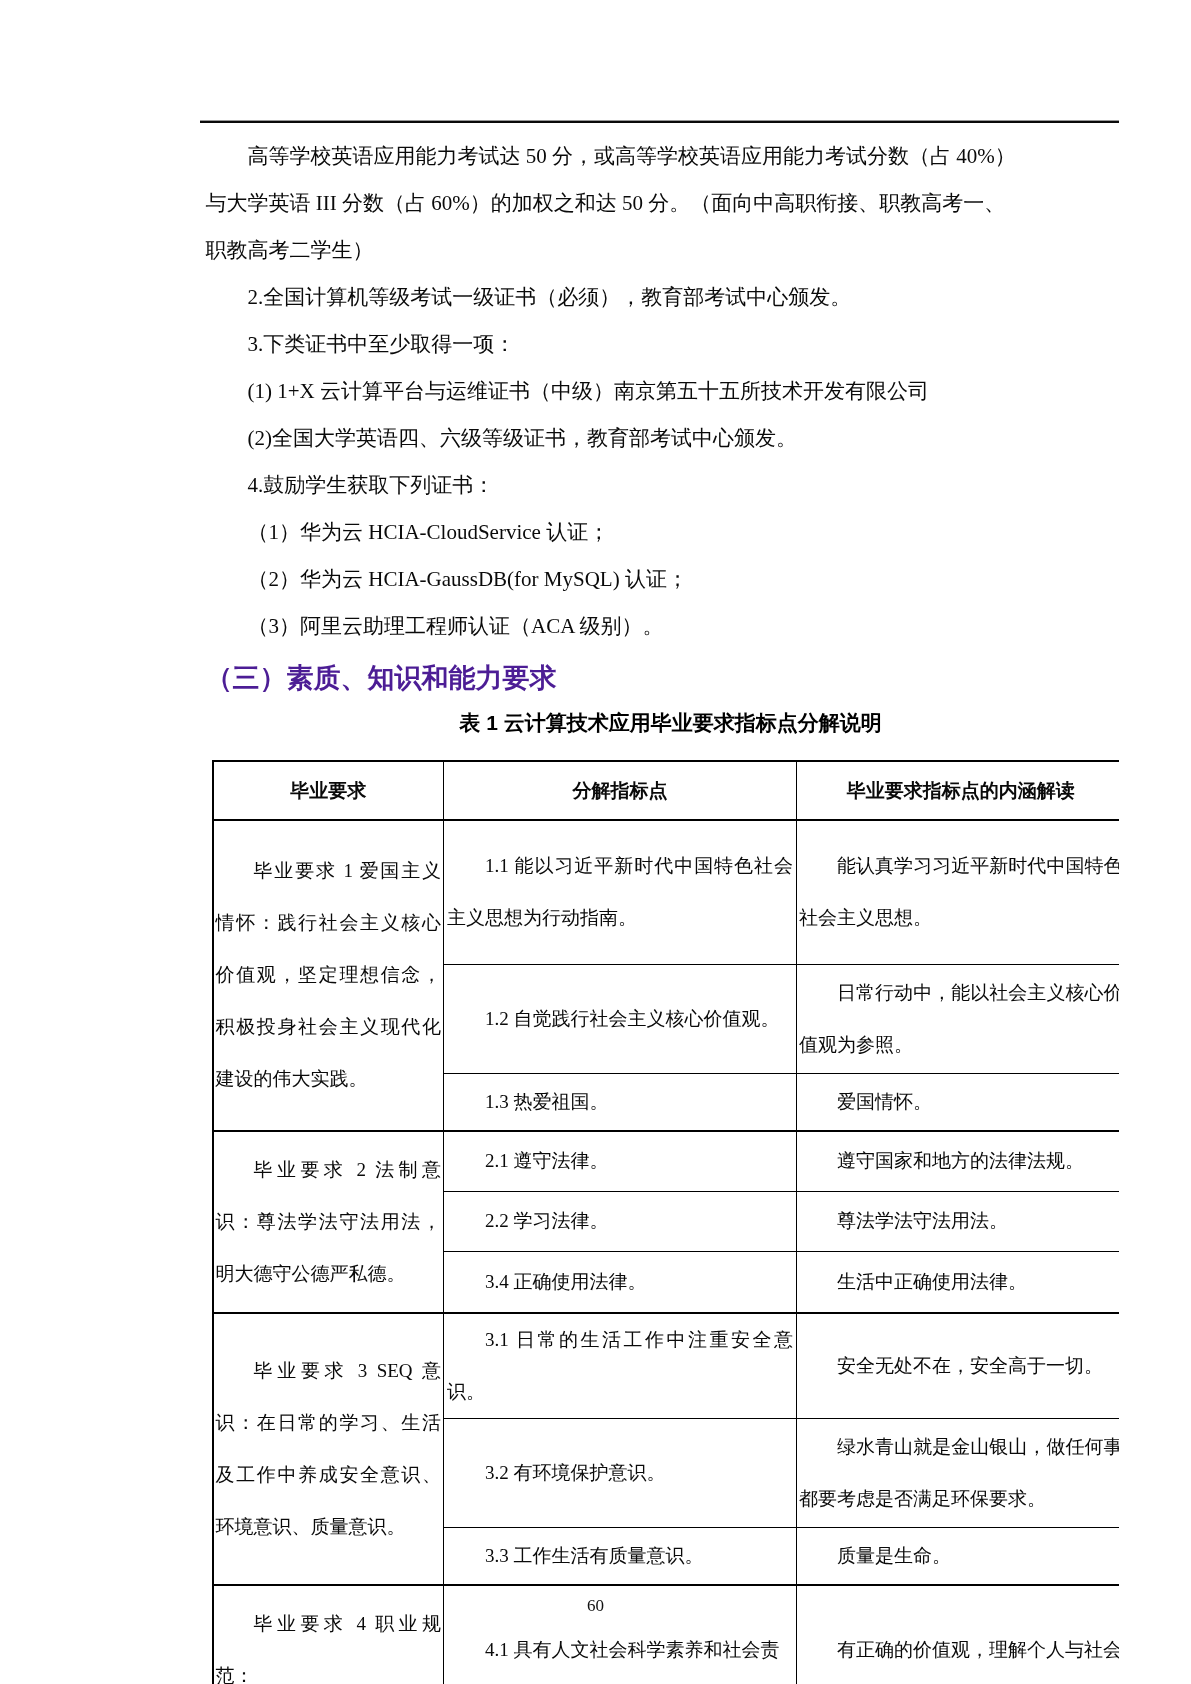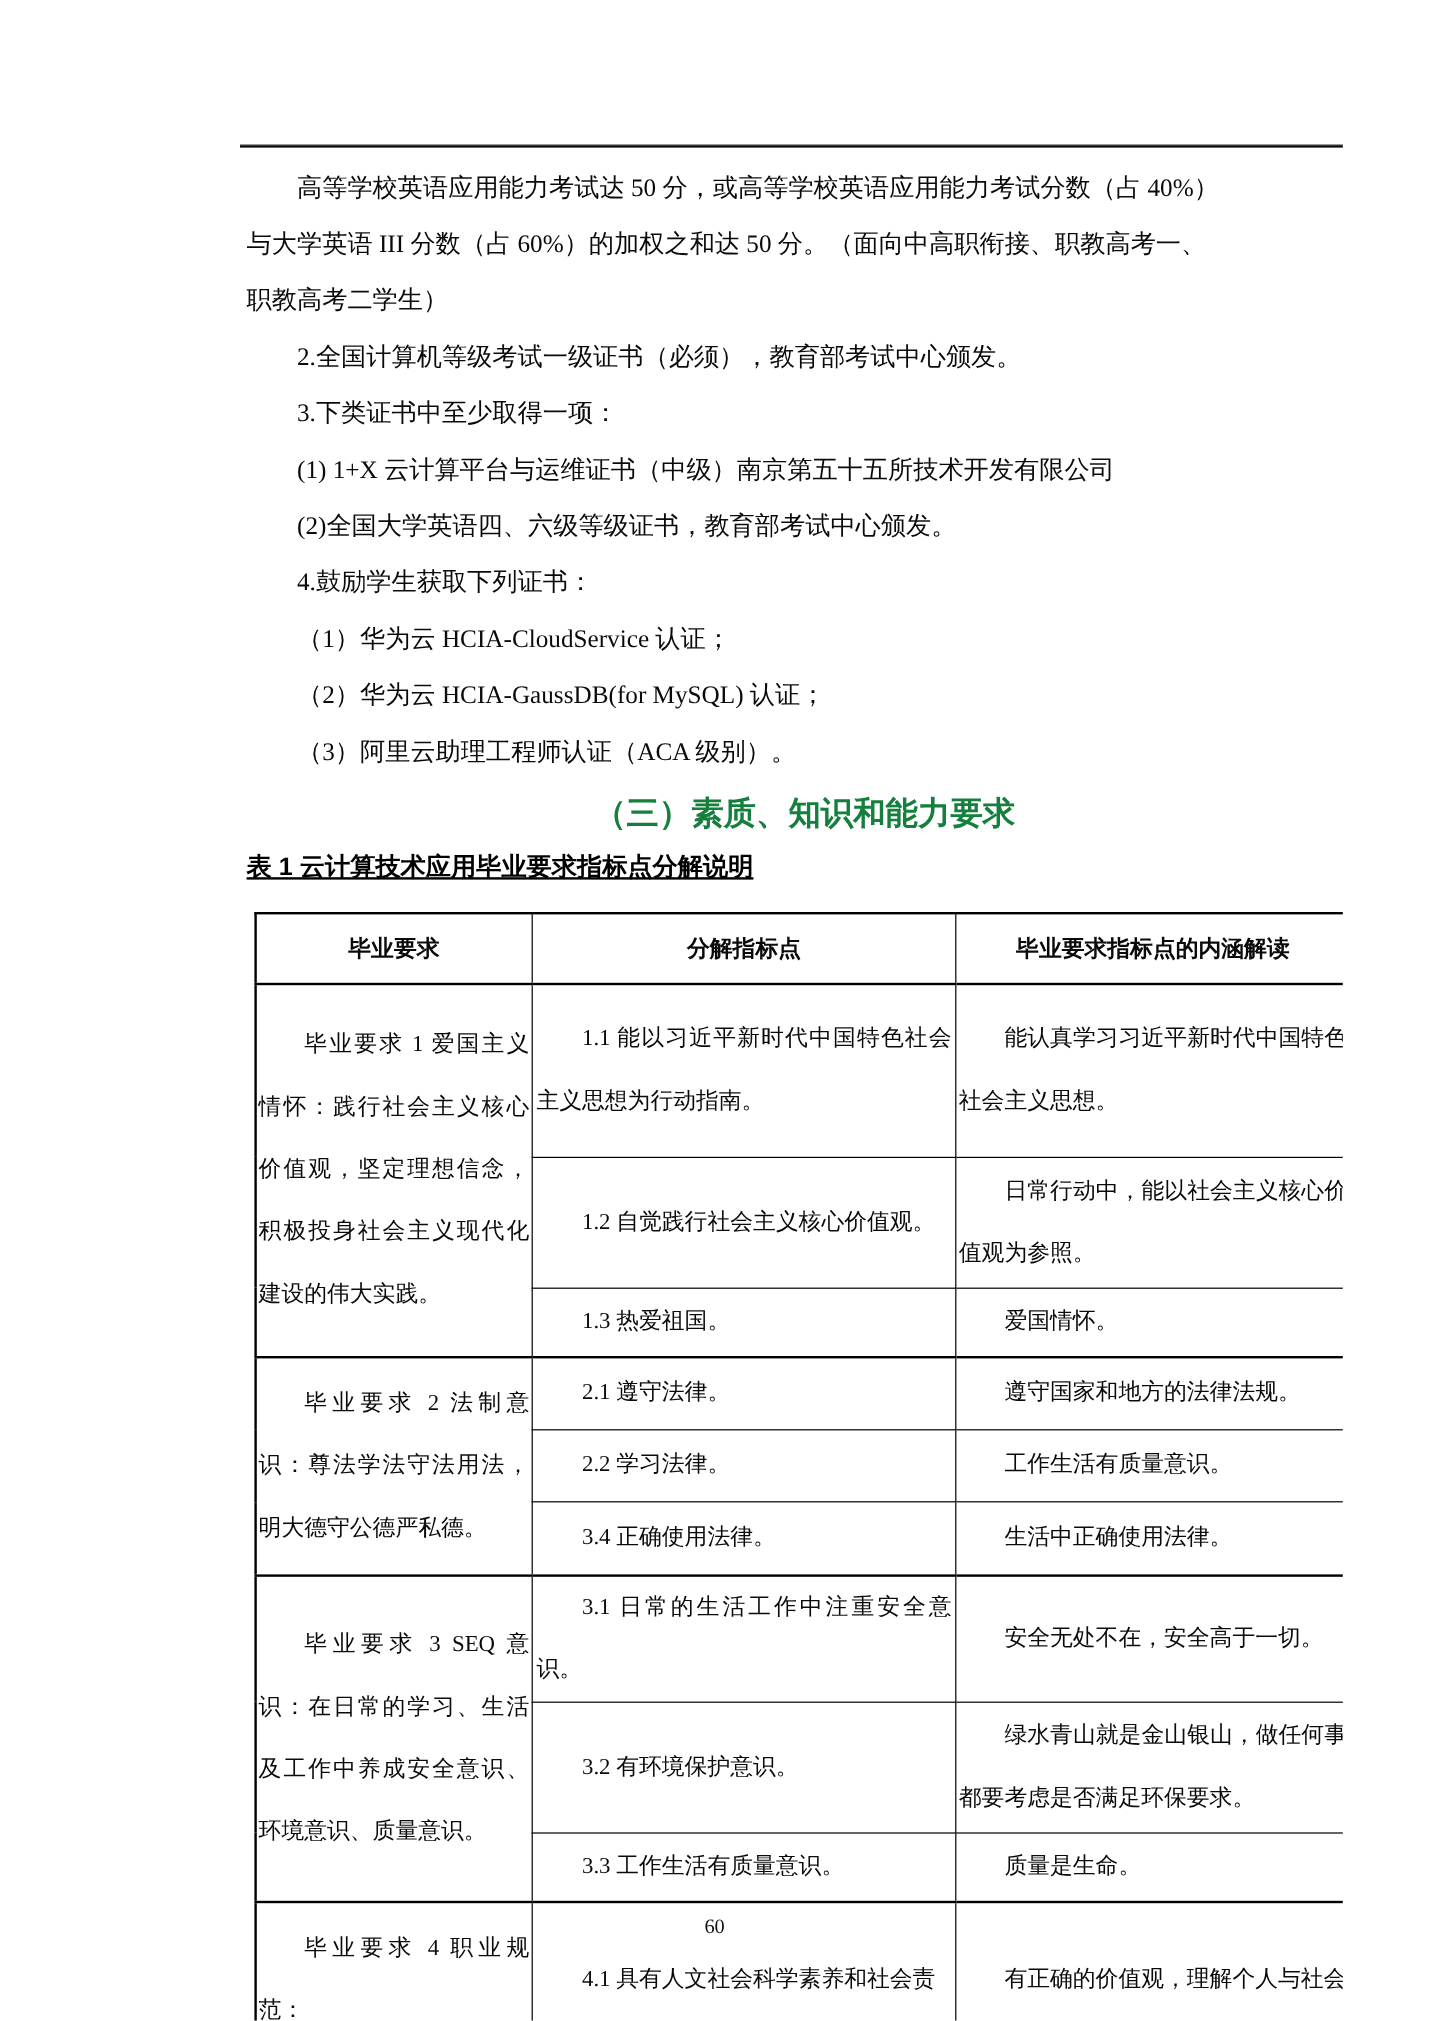--- a/index.html
+++ b/index.html
@@ -27,30 +27,29 @@
   .body-lines { font-size:21px; line-height:47px; color:#0a0a0a; }
   .body-lines .line { white-space:nowrap; }
   .intro .line:first-child { text-indent:2em; }
   .list-paras .line { text-indent:2em; }
   .section-heading {
     margin-top:8px;
     font-family:"Liberation Sans","DejaVu Sans",sans-serif;
     font-weight:bold;
     font-size:27px;
     line-height:40px;
-    color:#15803d;
-    text-align:center;
+    color:#4c1d95;
   }
   .table-title {
     margin-top:10px;
+    text-align:center;
     font-family:"Liberation Sans","DejaVu Sans",sans-serif;
     font-weight:bold;
     font-size:21px;
     line-height:30px;
-    text-decoration:underline;
   }
   table.req-table {
     margin-top:22px;
     margin-left:6px;
     border-collapse:collapse;
     table-layout:fixed;
     width:913px;
     border:2.5px solid #000;
   }
   .req-table col.c1 { width:231px; }
@@ -155,21 +154,21 @@
           <td class="col3">爱国情怀。</td>
         </tr>
 
         <tr class="rh-r4 group-start">
           <td class="col1" rowspan="3">毕业要求 2 法制意识：尊法学法守法用法，明大德守公德严私德。</td>
           <td class="col2">2.1 遵守法律。</td>
           <td class="col3">遵守国家和地方的法律法规。</td>
         </tr>
         <tr class="rh-r5">
           <td class="col2">2.2 学习法律。</td>
-          <td class="col3">工作生活有质量意识。</td>
+          <td class="col3">尊法学法守法用法。</td>
         </tr>
         <tr class="rh-r6">
           <td class="col2">3.4 正确使用法律。</td>
           <td class="col3">生活中正确使用法律。</td>
         </tr>
 
         <tr class="rh-r7 group-start">
           <td class="col1" rowspan="3">毕业要求 3 SEQ 意识：在日常的学习、生活及工作中养成安全意识、环境意识、质量意识。</td>
           <td class="col2">3.1 日常的生活工作中注重安全意识。</td>
           <td class="col3">安全无处不在，安全高于一切。</td>

